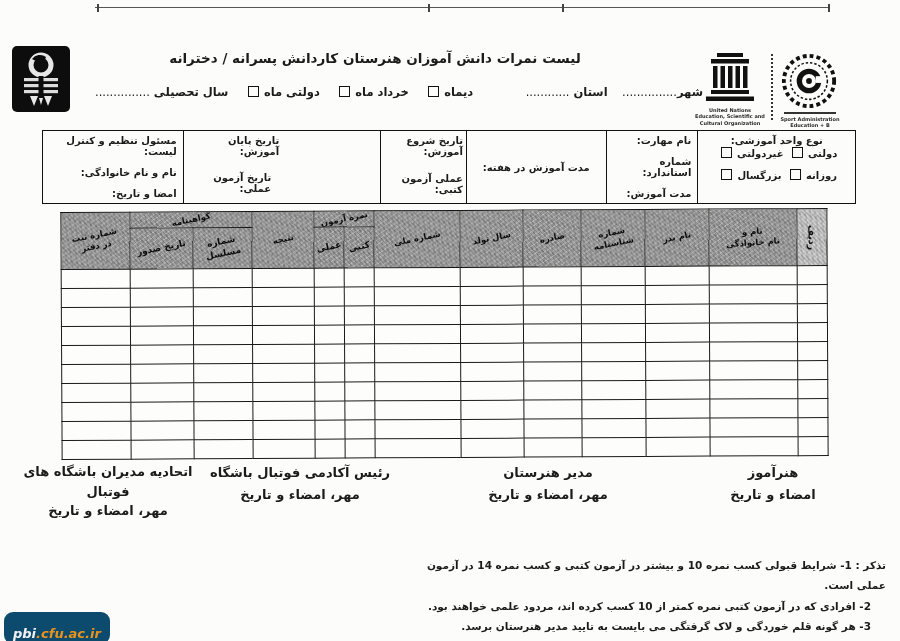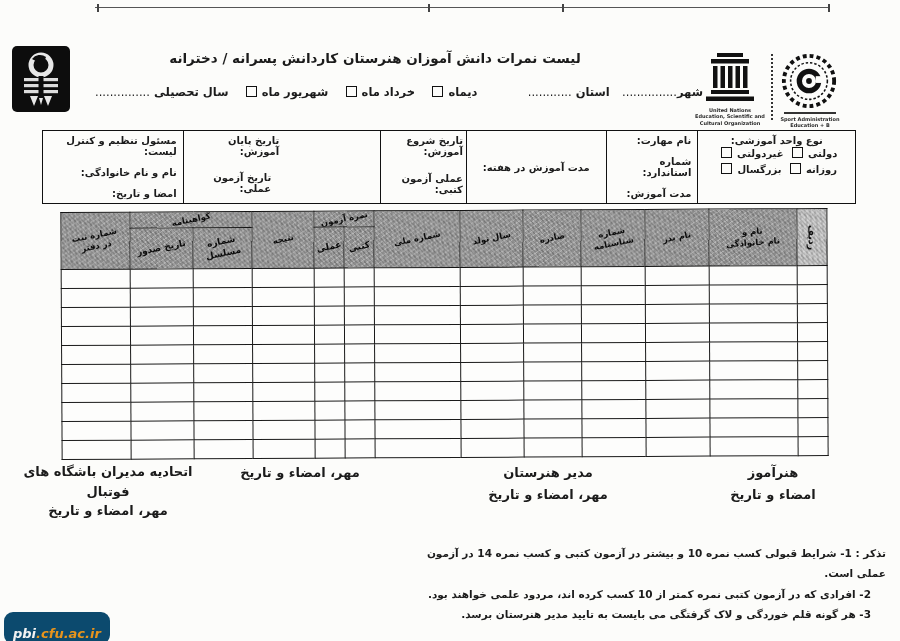--- a/index.html
+++ b/index.html
@@ -29,21 +29,21 @@
   .logo-divider{position:absolute;top:54px;left:771px;height:66px;border-left:2px dotted #333;}
   .logo-sport{position:absolute;top:52px;left:780px;width:58px;}
   
   .info-box{position:absolute;top:130px;left:42px;width:814px;height:74px;
     border:1.6px solid #111;display:flex;box-sizing:border-box;font-size:10px;font-weight:bold;}
   .info-cell{border-left:1.3px solid #111;box-sizing:border-box;padding:4px 6px;
     display:flex;flex-direction:column;}
   .info-cell:last-child{border-left:none;}
   .cell-unit{width:158px;text-align:center;}
   .cell-unit .opt-row1{margin-top:1px;}
-  .cell-unit .opt-row2{margin-top:4px;}
+  .cell-unit .opt-row2{margin-top:10px;}
   .cell-skill{width:92px;justify-content:space-between;padding-left:12px;}
   .cell-week{width:140px;justify-content:center;align-items:center;}
   .cell-start{width:86px;justify-content:flex-start;padding:4px 3px;}
   .cell-start .l2{margin-top:16px;}
   .cell-end{width:198px;}
   .cell-end .l{width:fit-content;margin-right:95px;}
   .cell-end .l2{margin-top:15px;margin-right:103px;}
   .cell-ctrl{width:140px;justify-content:space-between;}
   
   .grade-table{position:absolute;top:210px;right:72px;transform:rotate(-0.3deg);}
@@ -61,21 +61,21 @@
   .tilt-sm{display:inline-block;transform:rotate(-4deg);white-space:pre-line;line-height:1.35;}
   .vert{display:inline-block;transform:rotate(90deg);font-size:9.5px;letter-spacing:1px;}
   tbody td{height:16px;border:1.1px solid #1a1a1a;background:#fdfdfc;}
   
   .sig{position:absolute;top:462px;text-align:center;font-size:13px;font-weight:bold;line-height:1.7;}
   .sig-1{left:693px;width:160px;}
   .sig-2{left:458px;width:180px;}
   .sig-3{left:200px;width:200px;}
   .sig-4{left:12px;width:192px;line-height:1.5;}
   
-  .notes{position:absolute;top:543px;right:14px;width:484px;text-align:right;
+  .notes{position:absolute;top:555px;right:14px;width:484px;text-align:right;
     font-size:10.5px;font-weight:bold;line-height:1.95;}
   .notes .indent{padding-right:15px;}
   
   .watermark{position:absolute;top:612px;left:4px;background:#0c4a6e;border-radius:9px;
     padding:14px 9px 3px;font-size:13px;font-weight:bold;font-style:italic;direction:ltr;white-space:nowrap;}
   .wm-prefix{color:#f2f2f2;}
   .wm-suffix{color:#e8941c;}
 </style>
 </head>
 <body>
@@ -110,21 +110,21 @@
     <span class="meta-item gap-after">
       <span>استان</span> <span class="dots">............</span>
     </span>
     <span class="meta-item">
       <span>دیماه</span><span class="cbox"></span>
     </span>
     <span class="meta-item">
       <span>خرداد ماه</span><span class="cbox"></span>
     </span>
     <span class="meta-item">
-      <span>شهریور ماه</span><span class="cbox"></span>
+      <span>دولتی ماه</span><span class="cbox"></span>
     </span>
     <span class="meta-item">
       <span>سال تحصیلی</span> <span class="dots">...............</span>
     </span>
   </div>
 
   <svg class="logo-unesco" viewBox="0 0 64 52">
     <rect x="19" y="1" width="26" height="4" fill="#111"></rect>
     <rect x="13" y="7" width="38" height="4.5" fill="#111"></rect>
     <rect x="15" y="14" width="4.5" height="22" fill="#111"></rect>
@@ -390,20 +390,21 @@
 
   <div class="sig sig-1">
     <div>هنرآموز</div>
     <div>امضاء و تاریخ</div>
   </div>
   <div class="sig sig-2">
     <div>مدیر هنرستان</div>
     <div>مهر، امضاء و تاریخ</div>
   </div>
   <div class="sig sig-3">
+    <div>رئیس آکادمی فوتبال باشگاه</div>
     <div>مهر، امضاء و تاریخ</div>
   </div>
   <div class="sig sig-4">
     <div>اتحادیه مدیران باشگاه های فوتبال</div>
     <div>مهر، امضاء و تاریخ</div>
   </div>
 
   <div class="notes">
     <div>تذکر : 1- شرایط قبولی کسب نمره 10 و بیشتر در آزمون کتبی و کسب نمره 14 در آزمون عملی است.</div>
     <div class="indent">2- افرادی که در آزمون  کتبی نمره کمتر از 10 کسب کرده اند، مردود علمی خواهند بود.</div>

